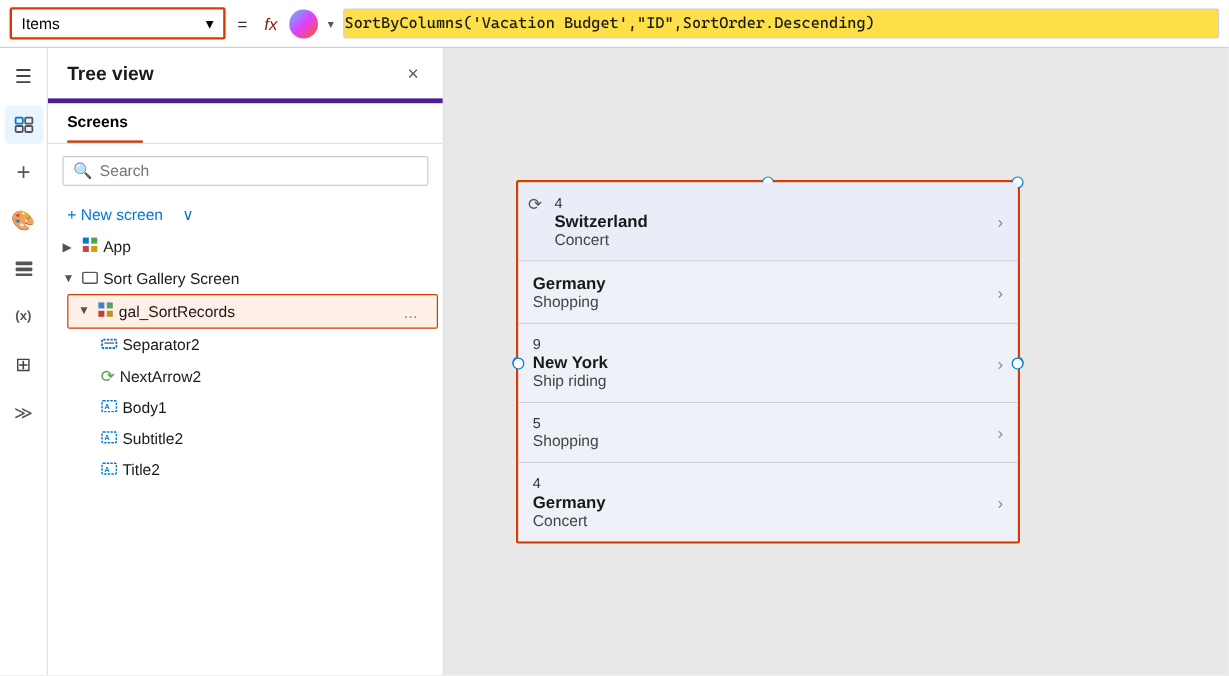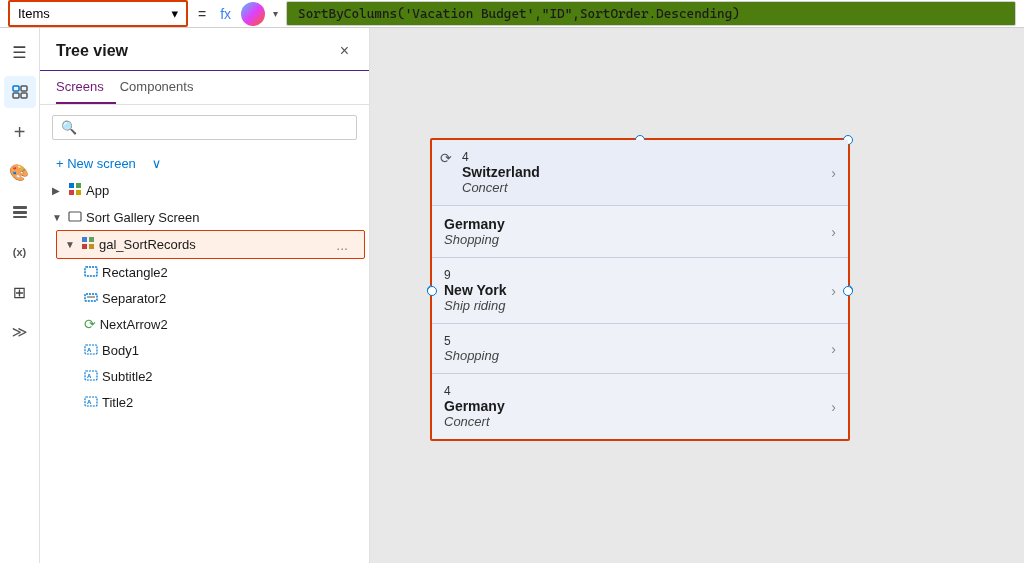--- a/index.html
+++ b/index.html
@@ -1,56 +1,56 @@
 <!DOCTYPE html>
 <html><head>
   <meta charset="utf-8">
   <style>
     * { box-sizing: border-box; margin: 0; padding: 0; }
     body { font-family: 'Segoe UI', Arial, sans-serif; font-size: 13px; background: #f3f3f3; overflow: hidden; width: 1024px; height: 563px; display: flex; flex-direction: column; }
 
     
     .formula-bar {
-      display: flex; align-items: center; background: #fff; border-bottom: 1px solid #d0d0d0; height: 28px; padding: 0 8px; gap: 6px; flex-shrink: 0;
+      display: flex; align-items: center; background: #fff; border-bottom: 1px solid #d0d0d0; height: 40px; padding: 0 8px; gap: 6px; flex-shrink: 0;
     }
     .property-dropdown {
       border: 2px solid #d83b01; border-radius: 2px; padding: 4px 8px; font-size: 13px; min-width: 180px; display: flex; align-items: center; justify-content: space-between; background: #fff; cursor: pointer;
     }
     .property-dropdown-label { flex: 1; }
     .equals-sign { font-size: 14px; color: #333; padding: 0 4px; }
-    .fx-btn { font-size: 14px; color: #3b82f6; padding: 0 4px; cursor: pointer; }
+    .fx-btn { font-style: italic; font-size: 14px; color: #7f1d1d; padding: 0 4px; cursor: pointer; }
     .magic-icon { width: 24px; height: 24px; border-radius: 50%; background: linear-gradient(135deg, #4fc3f7, #e040fb, #ff5722); display: flex; align-items: center; justify-content: center; }
     .formula-dropdown-arrow { font-size: 10px; color: #555; cursor: pointer; padding: 0 2px; }
     .formula-input {
-      flex: 1; border: 1px solid #d0d0d0; border-radius: 2px; padding: 4px 11px; font-size: 13px; background: #4d7c0f; color: #1a1a1a; font-family: 'Cascadia Code', 'Consolas', monospace;
+      flex: 1; border: 1px solid #d0d0d0; border-radius: 2px; padding: 4px 0; font-size: 13px; background: #fde047; color: #1a1a1a; font-family: 'Cascadia Code', 'Consolas', monospace;
     }
 
     
     .main-area { display: flex; flex: 1; overflow: hidden; }
 
     
     .icon-rail {
       width: 40px; background: #fff; border-right: 1px solid #e0e0e0; display: flex; flex-direction: column; align-items: center; padding: 8px 0; gap: 8px; flex-shrink: 0;
     }
     .rail-icon { width: 32px; height: 32px; display: flex; align-items: center; justify-content: center; cursor: pointer; border-radius: 4px; color: #444; font-size: 16px; }
     .rail-icon.active { background: #e8f4ff; color: #0078d4; }
 
     
     .tree-panel {
       width: 330px; background: #fff; border-right: 1px solid #e0e0e0; display: flex; flex-direction: column; flex-shrink: 0; overflow: hidden;
     }
     .tree-header {
-      display: flex; align-items: center; justify-content: space-between; padding: 12px 16px 8px; border-bottom: 1px solid #4c1d95;
+      display: flex; align-items: center; justify-content: space-between; padding: 12px 16px 8px; border-bottom: 4px solid #4c1d95;
     }
     .tree-title { font-size: 16px; font-weight: 600; color: #1a1a1a; }
     .tree-close { cursor: pointer; color: #555; font-size: 16px; padding: 2px 4px; }
 
     .tree-tabs { display: flex; padding: 0 16px; border-bottom: 1px solid #e0e0e0; }
     .tree-tab { padding: 8px 12px 8px 0; font-size: 13px; cursor: pointer; color: #555; border-bottom: 2px solid transparent; margin-right: 4px; }
-    .tree-tab.active { color: #701a75; border-bottom: 2px solid #701a75; font-weight: 400; }
+    .tree-tab.active { color: #000000; border-bottom: 2px solid #c2410c; font-weight: 700; }
 
     .search-box {
       margin: 10px 12px; border: 1px solid #ccc; border-radius: 2px; display: flex; align-items: center; padding: 4px 8px; gap: 6px;
     }
     .search-icon { color: #888; font-size: 13px; }
     .search-input { border: none; outline: none; font-size: 13px; color: #333; flex: 1; background: transparent; }
 
     .new-screen-btn {
       display: flex; align-items: center; gap: 16px; padding: 6px 16px; cursor: pointer; color: #0078d4; font-size: 13px;
     }
@@ -82,21 +82,21 @@
     .gallery-handle-tr { position: absolute; top: -5px; right: -5px; width: 10px; height: 10px; border-radius: 50%; background: #fff; border: 1.5px solid #0078d4; }
     .gallery-handle-mr { position: absolute; top: 50%; right: -5px; transform: translateY(-50%); width: 10px; height: 10px; border-radius: 50%; background: #fff; border: 1.5px solid #0078d4; }
 
     .gallery-item {
       display: flex; align-items: flex-start; padding: 10px 12px; border-bottom: 1px solid #c8d0e0; position: relative; background: #eef2f8;
     }
     .gallery-item:first-child { border-top: none; }
     .gallery-item-content { flex: 1; }
     .gallery-item-id { font-size: 12px; color: #333; }
     .gallery-item-title { font-size: 14px; font-weight: 600; color: #1a1a1a; }
-    .gallery-item-subtitle { font-size: 13px; color: #444; font-style: italic; }
+    .gallery-item-subtitle { font-size: 13px; color: #444; }
     .gallery-item-arrow { color: #888; font-size: 14px; align-self: center; }
 
     .gallery-item.first-item { background: #e8edf8; }
 
     .handle-left { position: absolute; top: 50%; left: -5px; transform: translateY(-50%); width: 10px; height: 10px; border-radius: 50%; background: #fff; border: 1.5px solid #0078d4; }
   </style>
 </head>
 <body>
 
 <div class="formula-bar">
@@ -138,25 +138,25 @@
   </div>
 
   <div class="tree-panel">
     <div class="tree-header">
       <span class="tree-title">Tree view</span>
       <span class="tree-close">×</span>
     </div>
 
     <div class="tree-tabs">
       <div class="tree-tab active">Screens</div>
-      <div class="tree-tab">Components</div>
     </div>
 
     <div class="search-box">
       <span class="search-icon">🔍</span>
+      <input class="search-input" placeholder="Search" style="">
     </div>
 
     <div class="new-screen-btn">
       <span>+ New screen</span>
       <span>∨</span>
     </div>
 
     <div class="tree-items">
 
       <div class="tree-item">
@@ -189,29 +189,20 @@
               <rect x="1" y="1" width="5" height="5" fill="#4080d0"></rect>
               <rect x="8" y="1" width="5" height="5" fill="#60a060"></rect>
               <rect x="1" y="8" width="5" height="5" fill="#c04040"></rect>
               <rect x="8" y="8" width="5" height="5" fill="#c09020"></rect>
             </svg>
         </span>
         <span class="item-label">gal_SortRecords</span>
         <span class="item-more">...</span>
       </div>
 
-      <div class="tree-item tree-child">
-        <span class="expand-arrow" style="color:transparent;">▶</span>
-        <span class="item-icon">
-          <svg width="14" height="11" viewBox="0 0 14 11">
-              <rect x="1" y="1" width="12" height="9" rx="1" stroke="#0078d4" stroke-width="1.5" stroke-dasharray="2 1" fill="none"></rect>
-            </svg>
-        </span>
-        <span class="item-label">Rectangle2</span>
-      </div>
 
       <div class="tree-item tree-child">
         <span class="expand-arrow" style="color:transparent;">▶</span>
         <span class="item-icon">
           <svg width="14" height="11" viewBox="0 0 14 11">
               <rect x="1" y="2" width="12" height="7" rx="1" stroke="#0078d4" stroke-width="1.5" stroke-dasharray="2 1" fill="none"></rect>
               <line x1="3" y1="5" x2="11" y2="5" stroke="#888" stroke-width="1.5"></line>
             </svg>
         </span>
         <span class="item-label">Separator2</span>

